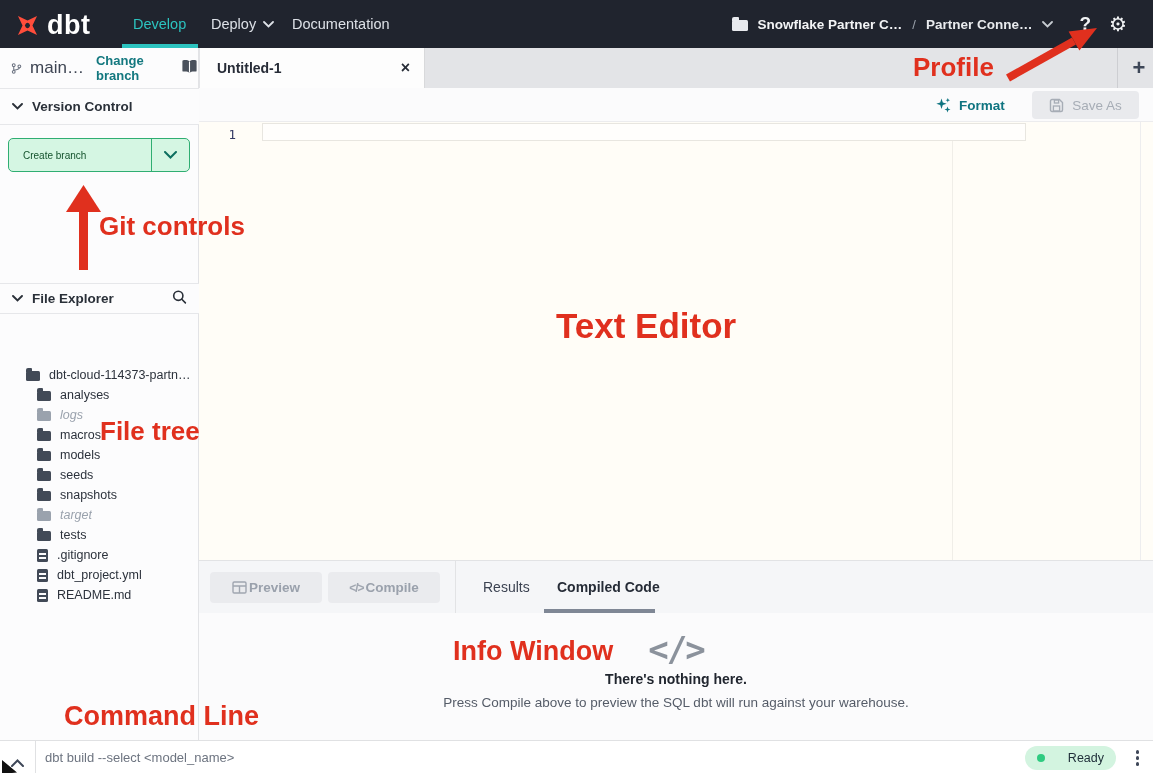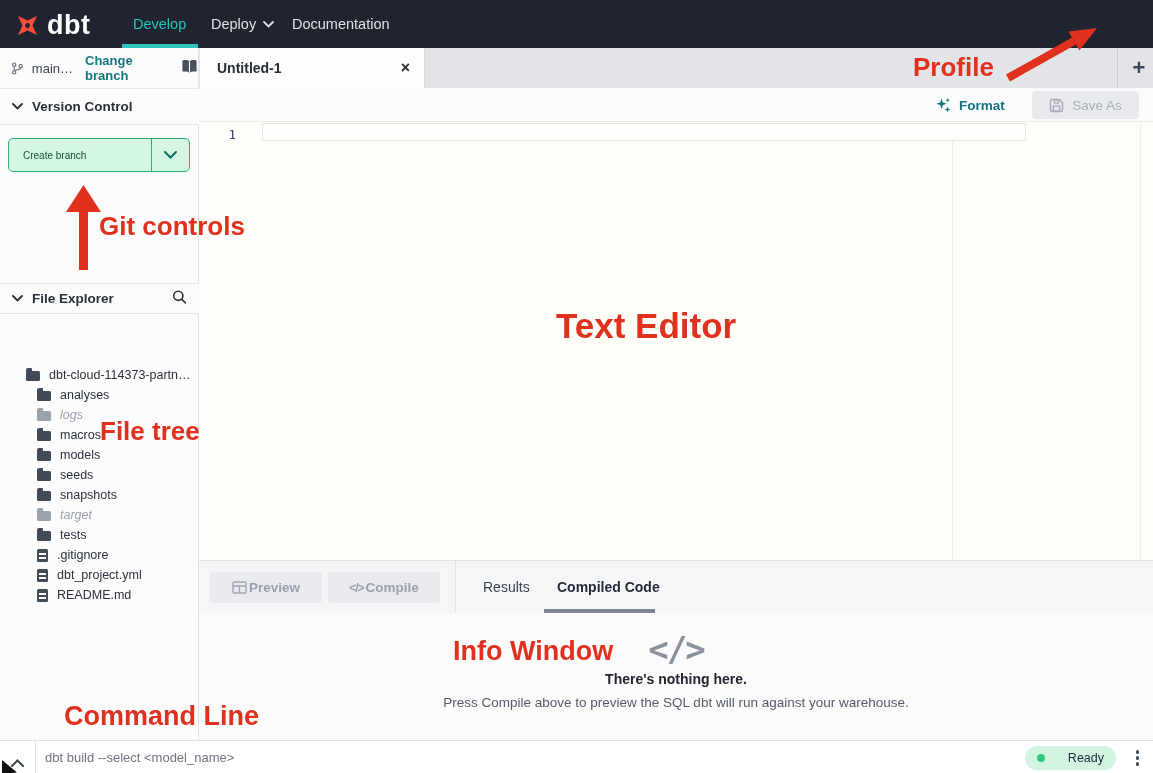--- a/index.html
+++ b/index.html
@@ -34,21 +34,21 @@
   .gear-icon { color:#f0f2f4; font-size:20px; margin-left:8px; cursor:pointer; line-height:1; }
 
   .chev { display:inline-block; }
   svg.chev-svg { display:block; }
 
   
   .sidebar { position:absolute; left:0; top:48px; width:199px; height:692px; background:#fcfcfd;
     border-right:1px solid #e2e3e6; }
   .branch-row { position:absolute; left:0; top:0; width:199px; height:40px; display:flex;
     align-items:center; padding-left:11px; gap:8px; }
-  .branch-name { font-size:13px; color:#3e4553; }
+  .branch-name { font-size:17px; color:#3e4553; }
   .branch-change { font-size:13px; color:#13787f; font-weight:bold; cursor:pointer; margin-left:4px; }
   .book-icon { margin-left:6px; cursor:pointer; }
   .section-head { position:absolute; left:0; width:199px; background:#fcfcfd;
     border-top:1px solid #e6e7ea; border-bottom:1px solid #e6e7ea; display:flex; align-items:center;
     padding-left:12px; gap:9px; cursor:pointer; }
   .vc-head { top:40px; height:37px; }
   .fe-head { top:235px; height:31px; }
   .section-title { font-size:13.5px; font-weight:bold; color:#2a3039; }
   .fe-search { position:absolute; right:12px; top:50%; transform:translateY(-50%); cursor:pointer; }
 
@@ -167,20 +167,33 @@
     <div class="nav-underline"></div>
     <div class="nav-item nav-deploy">
       <span>Deploy</span>
       <span class="chev">
         <svg class="chev-svg" width="11" height="7" viewBox="0 0 11 7">
             <path d="M1 1l4.5 4.5L10 1" fill="none" stroke="#dde1e7" stroke-width="1.8" stroke-linecap="round"></path>
           </svg>
       </span>
     </div>
     <div class="nav-item nav-docs">Documentation</div>
+    <div class="nav-right">
+      <span class="crumb-folder"></span>
+      <span class="crumb-project">Snowflake Partner C…</span>
+      <span class="crumb-sep">/</span>
+      <span class="crumb-env">Partner Conne…</span>
+      <span class="chev">
+        <svg class="chev-svg" width="11" height="7" viewBox="0 0 11 7">
+            <path d="M1 1l4.5 4.5L10 1" fill="none" stroke="#c6cbd1" stroke-width="1.8" stroke-linecap="round"></path>
+          </svg>
+      </span>
+      <span class="help-icon">?</span>
+      <span class="gear-icon">⚙</span>
+    </div>
   </div>
 
   <div class="sidebar">
     <div class="branch-row">
       <svg width="15" height="15" viewBox="0 0 15 15">
           <circle cx="3.7" cy="3" r="1.9" fill="none" stroke="#6b7280" stroke-width="1.4"></circle>
           <circle cx="3.7" cy="12" r="1.9" fill="none" stroke="#6b7280" stroke-width="1.4"></circle>
           <circle cx="11.3" cy="4.6" r="1.9" fill="none" stroke="#6b7280" stroke-width="1.4"></circle>
           <path d="M3.7 4.9v5.2M11.3 6.5c0 2.6-4.5 2.2-7 3.4" fill="none" stroke="#6b7280" stroke-width="1.4"></path>
         </svg>

